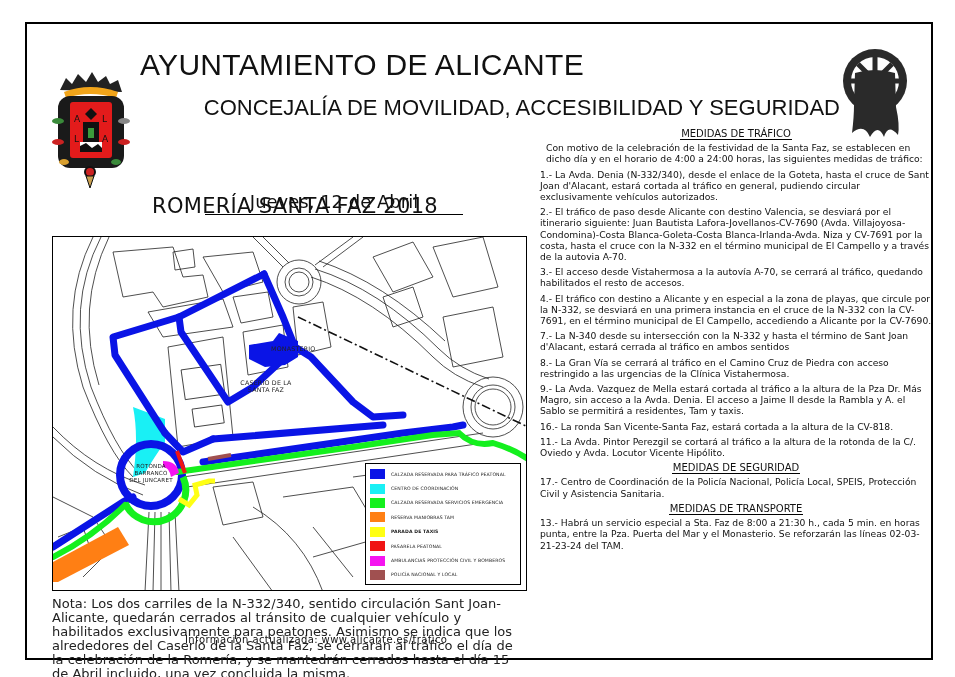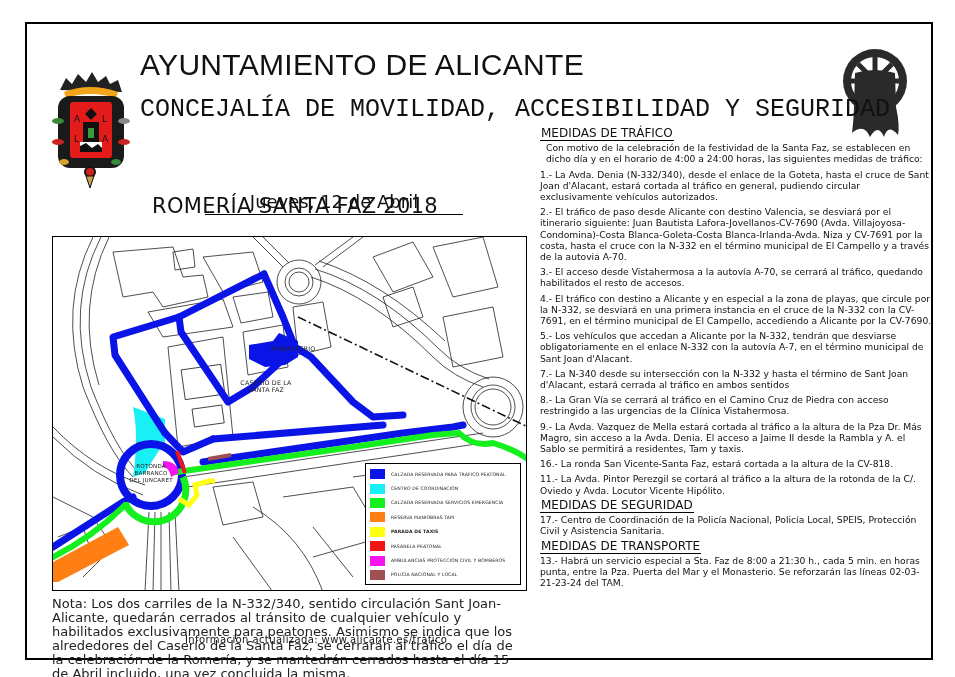--- a/index.html
+++ b/index.html
@@ -1,34 +1,34 @@
 <!DOCTYPE html>
 <html><head>
 <meta charset="utf-8">
 <style>
   html, body { margin: 0; padding: 0; background: #ffffff; }
   body { width: 955px; height: 677px; position: relative; overflow: hidden; font-family: "DejaVu Sans", sans-serif; color: #111; }
   .frame { position: absolute; left: 25px; top: 22px; width: 908px; height: 638px; border: 2px solid #000; box-sizing: border-box; }
   .crest { position: absolute; left: 50px; top: 66px; width: 78px; width: 80px; height: 122px; }
   .emblem { position: absolute; left: 840px; top: 45px; width: 70px; height: 95px; }
   .title-main { position: absolute; left: 140px; top: 48px; width: 665px; text-align: left; font-family: "Liberation Sans", sans-serif; font-size: 30px; letter-spacing: 0.3px; white-space: nowrap; }
-  .title-sub { position: absolute; left: 140px; top: 95px; width: 700px; text-align: left; font-family: Liberation Mono, monospace; font-size: 25px; white-space: nowrap; }
+  .title-sub { position: absolute; left: 140px; top: 95px; width: 700px; text-align: right; font-family: Liberation Sans, sans-serif; font-size: 22px; white-space: nowrap; }
   .event-title { position: absolute; left: 152px; top: 150px; width: 353px; text-align: left; font-size: 21px; border-bottom: 1.5px solid #000; padding-bottom: 19px; white-space: nowrap; letter-spacing: 0.3px; margin-top: 44px; }
   .event-date { position: absolute; left: 205px; top: 191px; width: 258px; text-align: center; font-size: 18px; border-bottom: 1.5px solid #000; padding-bottom: 2px; white-space: nowrap; }
   .map { position: absolute; left: 52px; top: 236px; width: 475px; height: 355px; border: 1.5px solid #000; box-sizing: border-box; overflow: hidden; background: #fff; }
   .map svg { position: absolute; left: 0; top: 0; }
   .legend { position: absolute; left: 365px; top: 463px; width: 156px; height: 122px; background: #fff; border: 1.5px solid #000; box-sizing: border-box; padding: 3px 4px; }
   .legend-row { display: flex; align-items: center; height: 14.4px; }
   .swatch { width: 15px; height: 10px; margin-right: 6px; flex: 0 0 auto; }
   .legend-label { font-size: 4.6px; letter-spacing: 0.1px; white-space: nowrap; color: #222; }
   .legend-label.bold { font-weight: bold; }
   .note { position: absolute; left: 52px; top: 597px; width: 470px; font-size: 13px; line-height: 14px; color: #222; }
   .info { position: absolute; left: 185px; top: 634px; font-size: 10px; letter-spacing: 0.4px; white-space: nowrap; }
   .right { position: absolute; left: 540px; top: 128px; width: 392px; font-size: 9.2px; line-height: 11.2px; color: #111; }
-  .sec-title { text-align: left; font-size: 12px; margin: 0 0 3px 0; }
+  .sec-title { text-align: center; font-size: 10px; margin: 0 0 3px 0; }
   .sec-title span { border-bottom: 1px solid #000; padding: 0 1px; }
   .para { margin: 0 0 4px 0; }
   .intro { padding-left: 6px; }
   .map-label { position: absolute; font-size: 6.3px; color: #222; text-align: center; line-height: 7px; letter-spacing: 0.2px; }
 </style>
 </head>
 <body>
 
 <div class="frame"></div>
 
@@ -217,21 +217,20 @@
 <div class="note">Nota: Los dos carriles de la N-332/340, sentido circulación Sant Joan-Alicante, quedarán cerrados al tránsito de cualquier vehículo y habilitados exclusivamente para peatones. Asimismo se indica que los alrededores del Caserío de la Santa Faz, se cerrarán al tráfico el día de la celebración de la Romería, y se mantedrán cerrados hasta el día 15 de Abril incluido, una vez concluida la misma.</div>
 <div class="info">Información actualizada: www.alicante.es/tráfico</div>
 
 <div class="right">
   <div class="sec-title"><span>MEDIDAS DE TRÁFICO</span></div>
   <p class="para intro">Con motivo de la celebración de la festividad de la Santa Faz, se establecen en dicho día y en el horario de 4:00 a 24:00 horas, las siguientes medidas de tráfico:</p>
   <p class="para">1.- La Avda. Denia (N-332/340), desde el enlace de la Goteta, hasta el cruce de Sant Joan d'Alacant, estará cortada al tráfico en general, pudiendo circular exclusivamente vehículos autorizados.</p>
   <p class="para">2.- El tráfico de paso desde Alicante con destino Valencia, se desviará por el itinerario siguiente: Juan Bautista Lafora-Jovellanos-CV-7690 (Avda. Villajoyosa-Condomina)-Costa Blanca-Goleta-Costa Blanca-Irlanda-Avda. Niza y CV-7691 por la costa, hasta el cruce con la N-332 en el término municipal de El Campello y a través de la autovia A-70.</p>
   <p class="para">3.- El acceso desde Vistahermosa a la autovía A-70, se cerrará al tráfico, quedando habilitados el resto de accesos.</p>
   <p class="para">4.- El tráfico con destino a Alicante y en especial a la zona de playas, que circule por la N-332, se desviará en una primera instancia en el cruce de la N-332 con la CV-7691, en el término municipal de El Campello, accediendo a Alicante por la CV-7690.</p>
-  <p class="para">5.- Los vehículos que accedan a Alicante por la N-332, tendrán que desviarse obligatoriamente en el enlace N-332 con la autovía A-7, en el término municipal de Sant Joan d'Alacant.</p>
   <p class="para">7.- La N-340 desde su intersección con la N-332 y hasta el término de Sant Joan d'Alacant, estará cerrada al tráfico en ambos sentidos</p>
   <p class="para">8.- La Gran Vía se cerrará al tráfico en el Camino Cruz de Piedra con acceso restringido a las urgencias de la Clínica Vistahermosa.</p>
   <p class="para">9.- La Avda. Vazquez de Mella estará cortada al tráfico a la altura de la Pza Dr. Más Magro, sin acceso a la Avda. Denia. El acceso a Jaime II desde la Rambla y A. el Sablo se permitirá a residentes, Tam y taxis.</p>
   <p class="para">16.- La ronda San Vicente-Santa Faz, estará cortada a la altura de la CV-818.</p>
   <p class="para">11.- La Avda. Pintor Perezgil se cortará al tráfico a la altura de la rotonda de la C/. Oviedo y Avda. Locutor Vicente Hipólito.</p>
   <div class="sec-title"><span>MEDIDAS DE SEGURIDAD</span></div>
   <p class="para">17.- Centro de Coordinación de la Policía Nacional, Policía Local, SPEIS, Protección Civil y Asistencia Sanitaria.</p>
   <div class="sec-title"><span>MEDIDAS DE TRANSPORTE</span></div>
   <p class="para">13.- Habrá un servicio especial a Sta. Faz de 8:00 a 21:30 h., cada 5 min. en horas punta, entre la Pza. Puerta del Mar y el Monasterio. Se reforzarán las líneas 02-03-21-23-24 del TAM.</p>
 </div>

